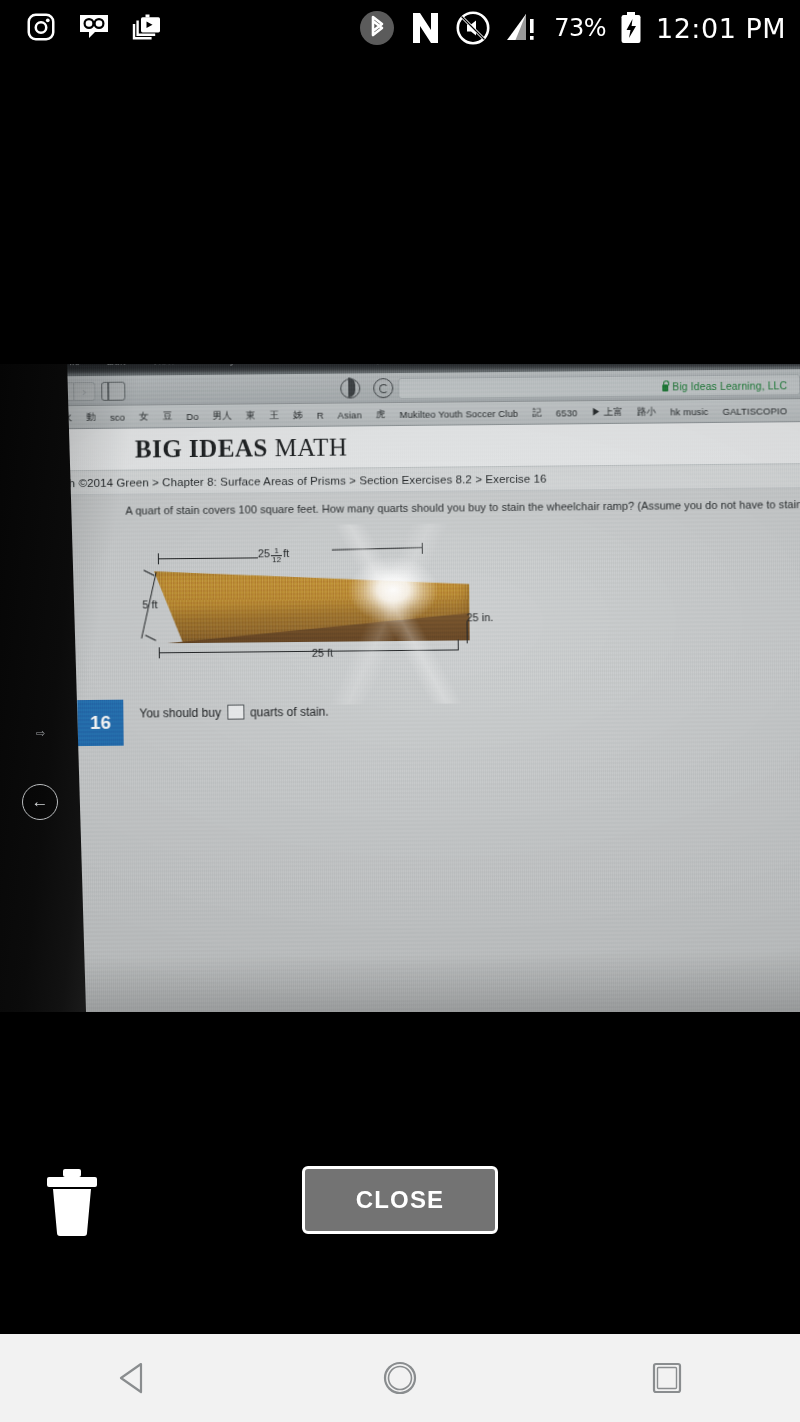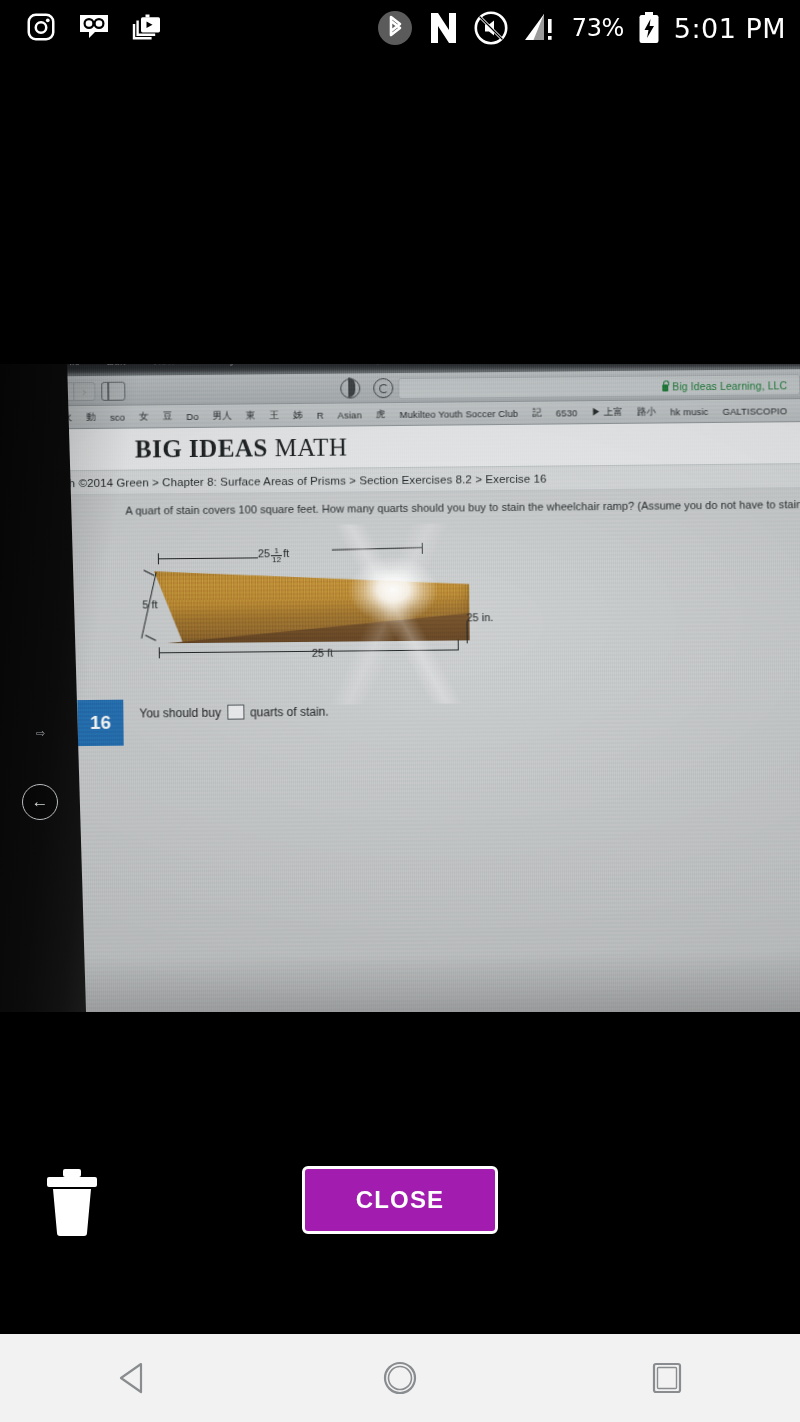--- a/index.html
+++ b/index.html
@@ -257,21 +257,21 @@
   
   #controls{
     position:absolute; left:0; top:1012px; width:800px; height:322px; background:#000;
   }
   #delete-button{
     position:absolute; left:44px; top:152px; width:56px; height:76px;
     display:flex; align-items:center; justify-content:center;
   }
   #close-button{
     position:absolute; left:302px; top:1166px; width:196px; height:68px;
-    border:3px solid #fff; border-radius:6px; background:#a21caf;
+    border:3px solid #fff; border-radius:6px; background:#737373;
     color:#fff; font-size:24px; font-weight:bold; letter-spacing:1.2px;
     display:flex; align-items:center; justify-content:center;
   }
 
   
   #nav-bar{
     position:absolute; left:0; top:1334px; width:800px; height:88px;
     background:#f2f2f2;
     display:flex; align-items:center; justify-content:space-around;
   }
@@ -320,21 +320,21 @@
       <path d="M22 3 L22 29 L11.5 29 Z" fill="#9a9a9a"></path>
       <rect x="26" y="8" width="3.6" height="14" fill="#fff"></rect>
       <rect x="26" y="25" width="3.6" height="3.8" fill="#fff"></rect>
     </svg>
     <span id="battery-pct">73%</span>
     <svg class="sb-icon" width="22" height="34" viewBox="0 0 22 34">
       <rect x="7" y="1" width="8" height="3" fill="#fff"></rect>
       <rect x="1.5" y="4" width="19" height="28" rx="2.2" fill="#fff"></rect>
       <path d="M12.5 8 L6.5 19 h4 l-1.5 8 L16 15 h-4.4 Z" fill="#000"></path>
     </svg>
-    <span id="clock">5:01 PM</span>
+    <span id="clock">12:01 PM</span>
   </div>
 </div>
 
 <div id="photo">
   <div id="screen">
 
     <div id="mac-menubar">
       <div class="mb-items">
         <span>Safari</span>
         <span>File</span>

